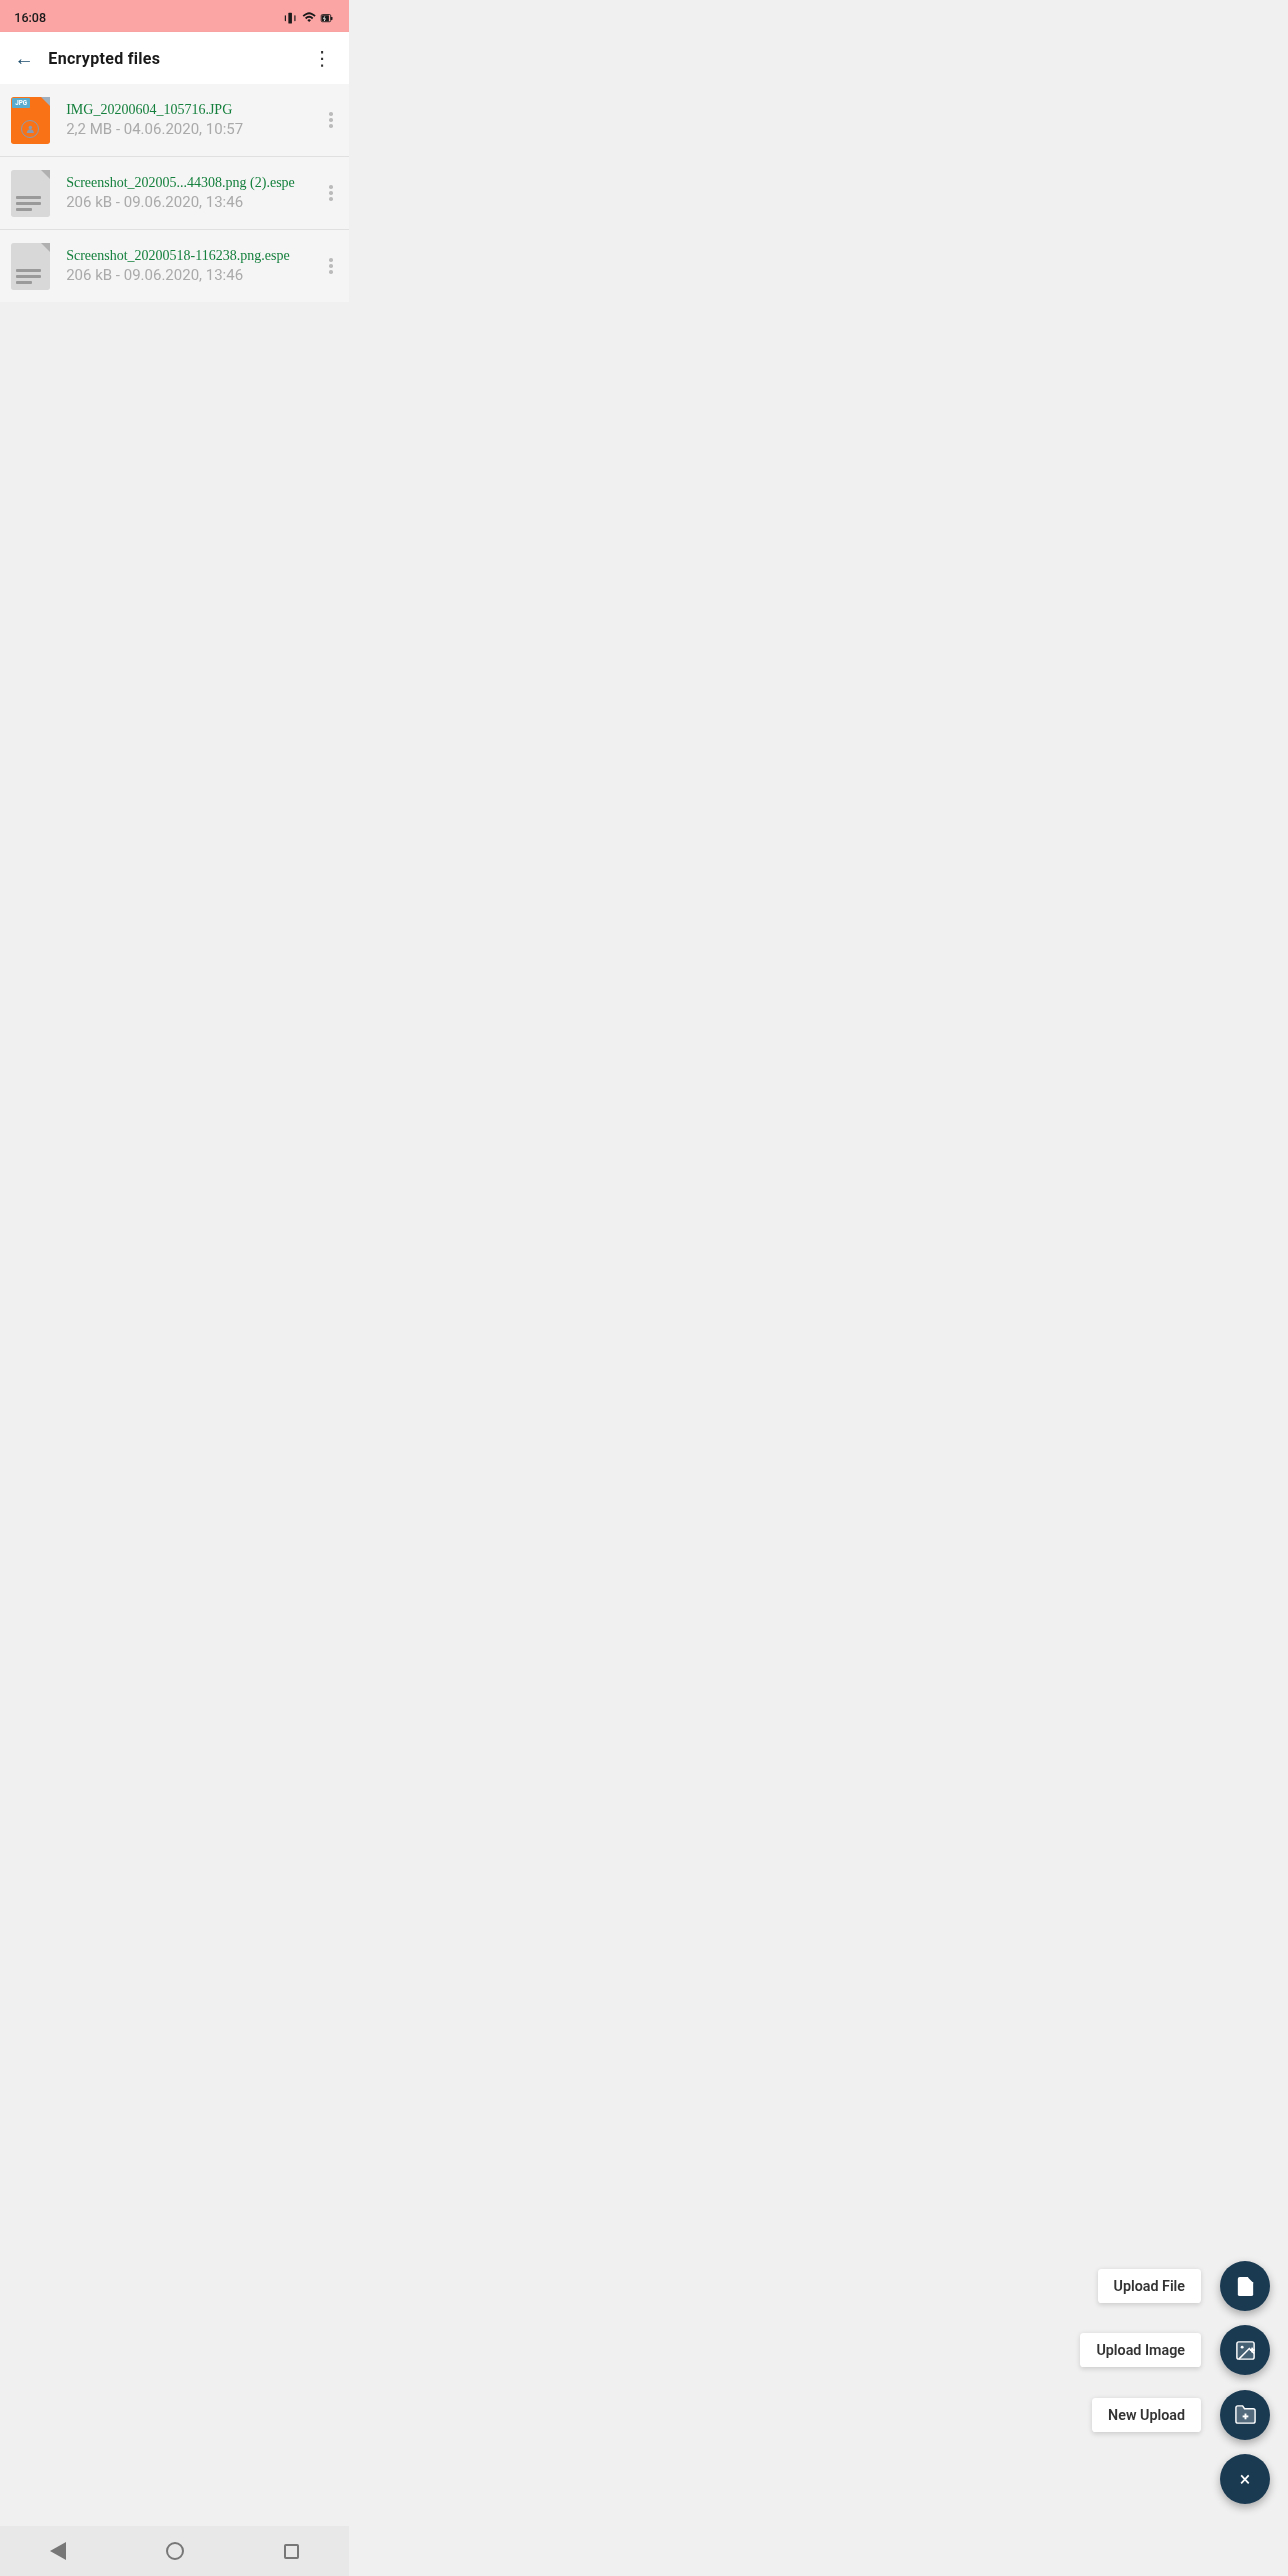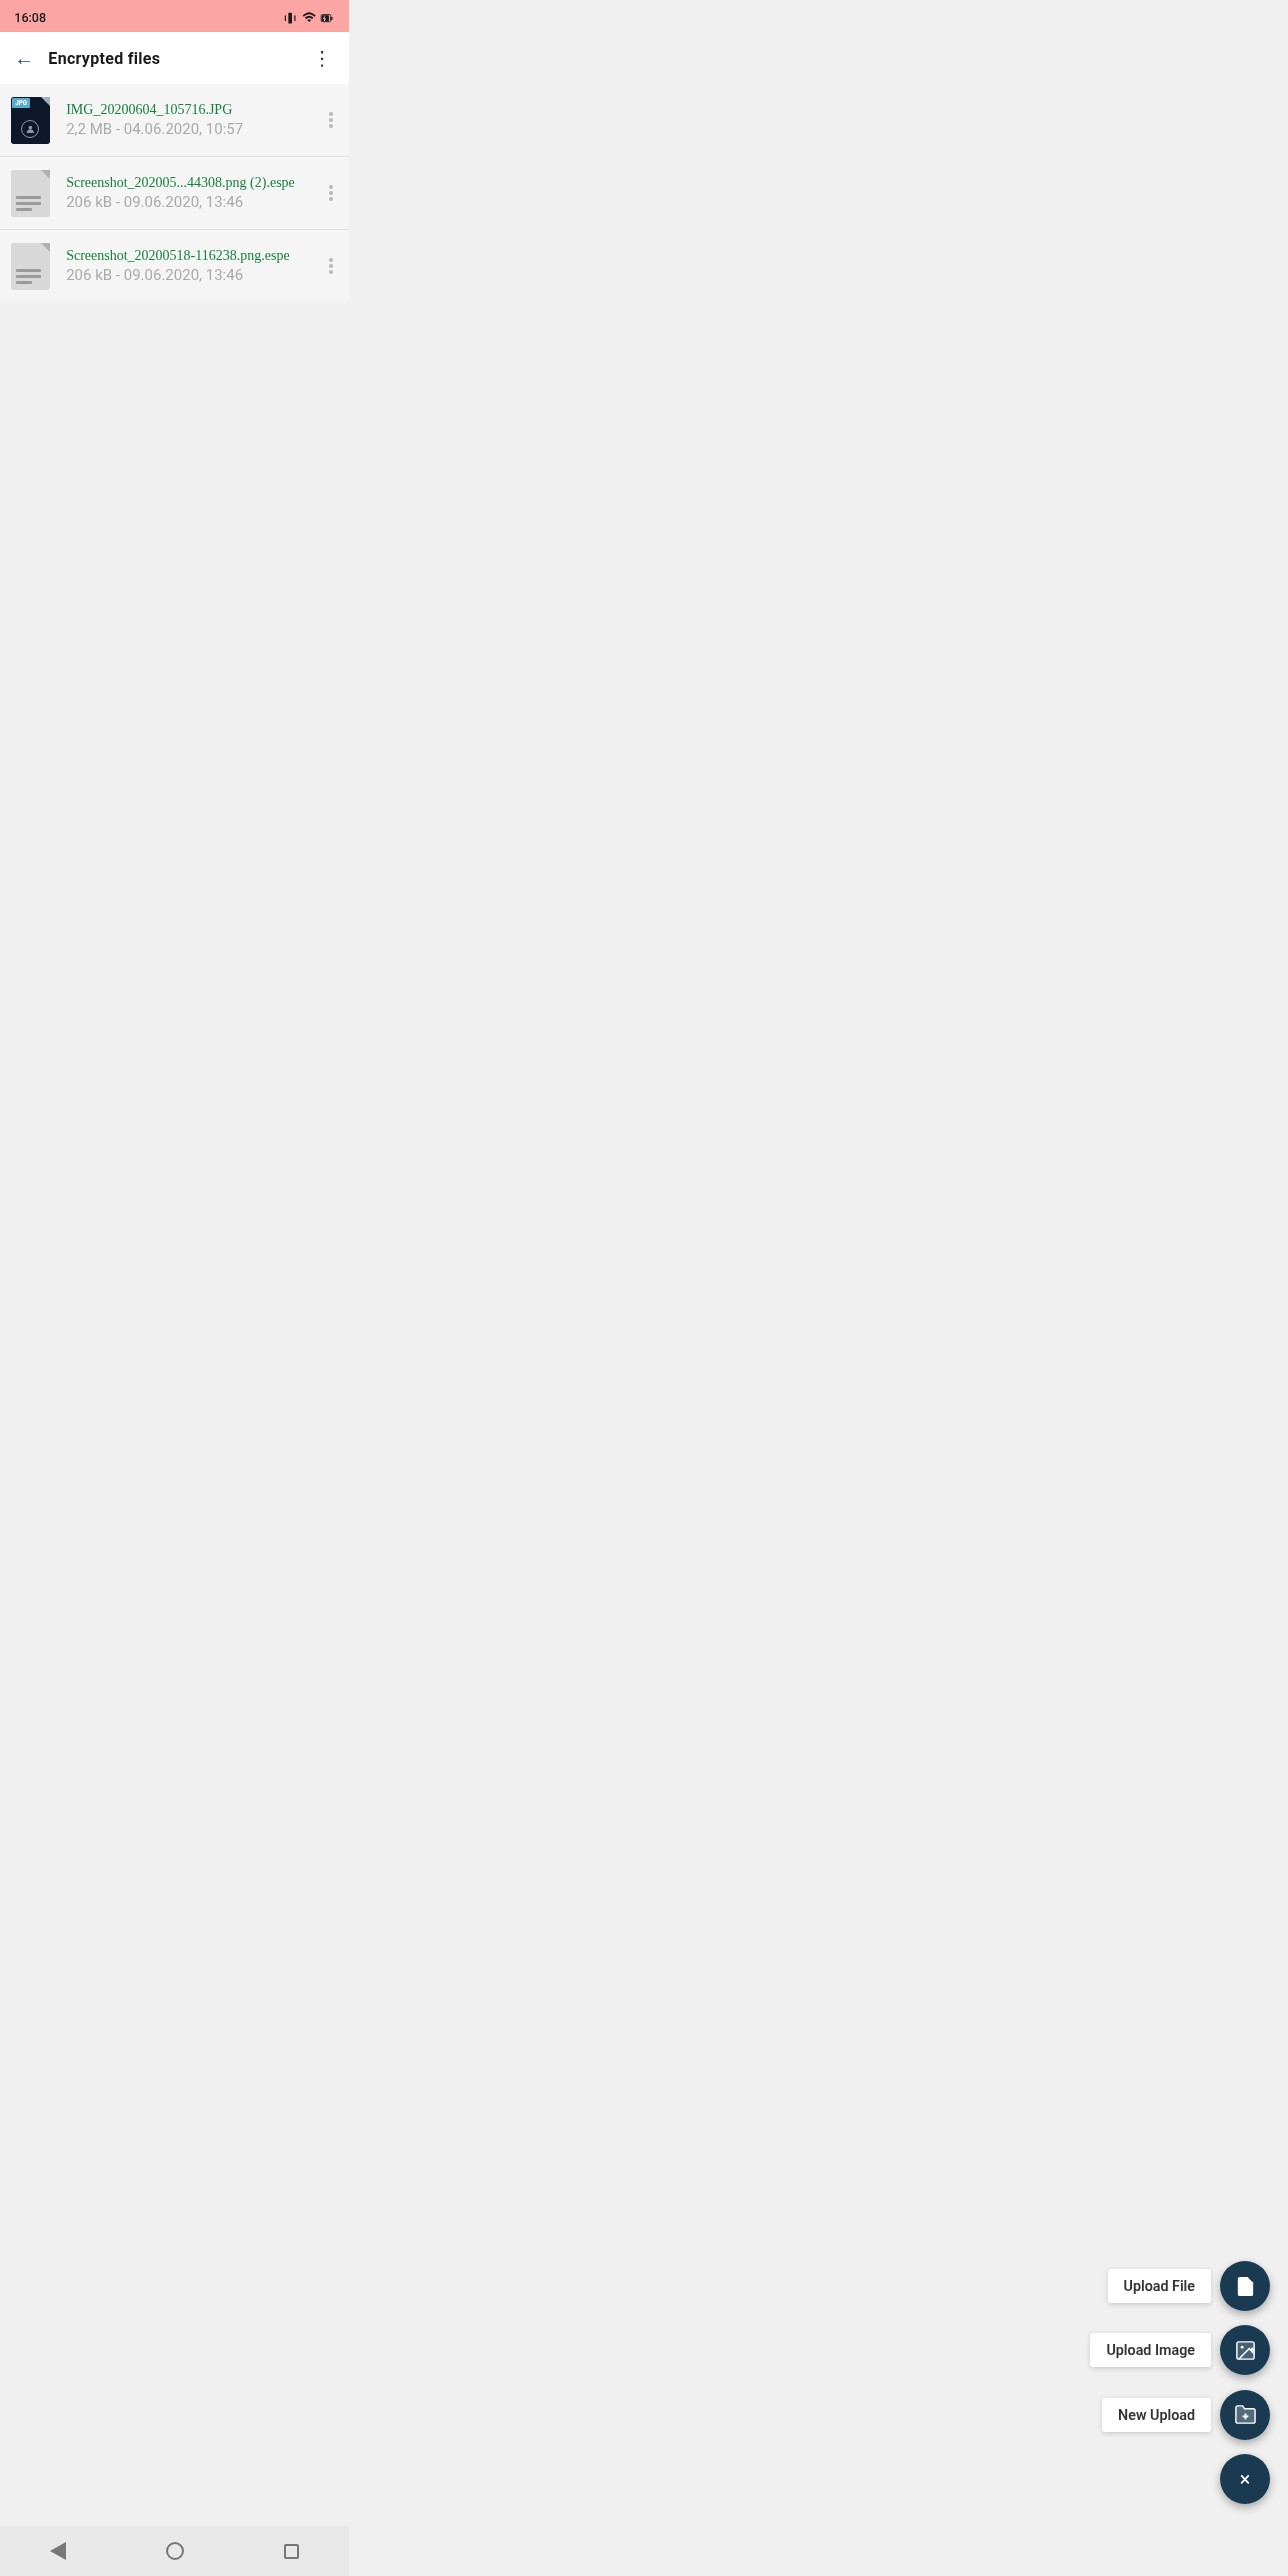--- a/index.html
+++ b/index.html
@@ -93,21 +93,21 @@
       height: 47px;
       margin-right: 12.5px;
       flex-shrink: 0;
       position: relative;
     }
 
     
     .icon-jpg {
       width: 39px;
       height: 47px;
-      background: #0f172a;
+      background: #f97316;
       border-radius: 2.7px;
       position: relative;
       display: flex;
       flex-direction: column;
       align-items: center;
       justify-content: flex-end;
       padding-bottom: 3.6px;
     }
     .icon-jpg::before {
       content: '';
@@ -221,21 +221,21 @@
       right: 18px;
       display: flex;
       flex-direction: column;
       align-items: flex-end;
       gap: 14.3px;
     }
 
     .fab-row {
       display: flex;
       align-items: center;
-      gap: 9px;
+      gap: 19px;
       padding-left: 44px;
     }
 
     .fab-label {
       background: white;
       padding: 9px 16px;
       border-radius: 3.6px;
       font-size: 14.3px;
       font-weight: 600;
       color: #333;

